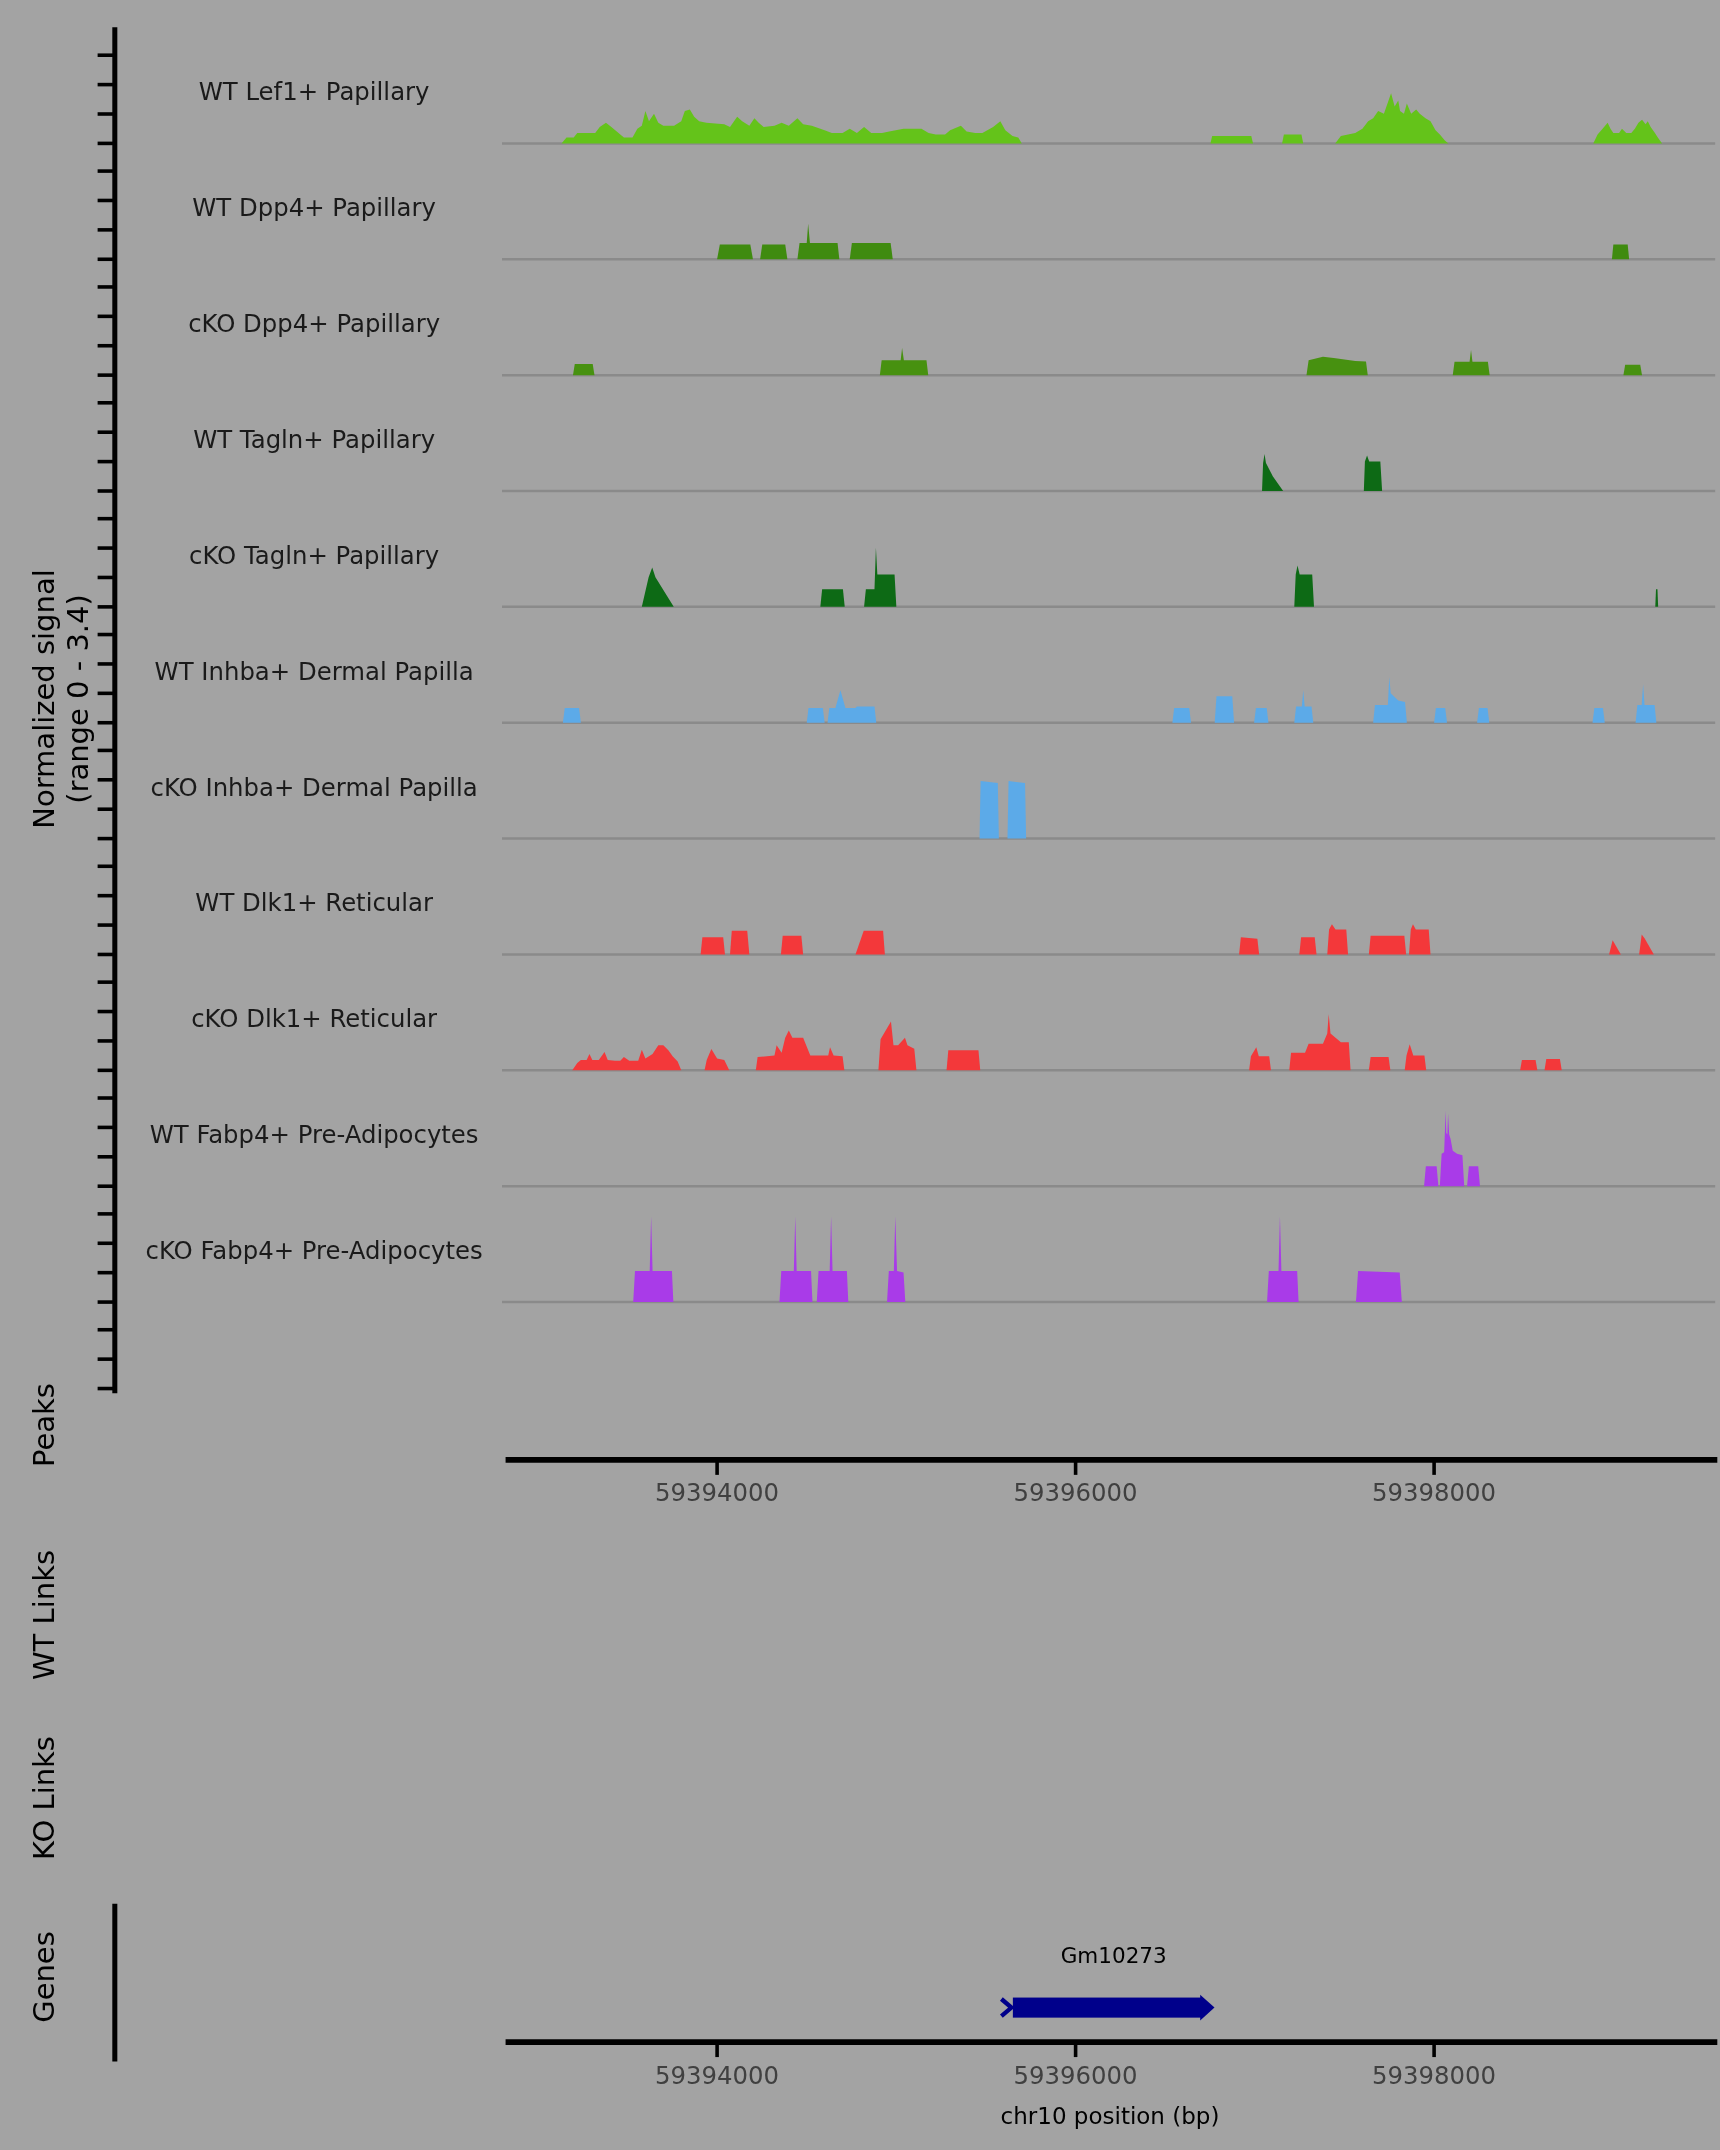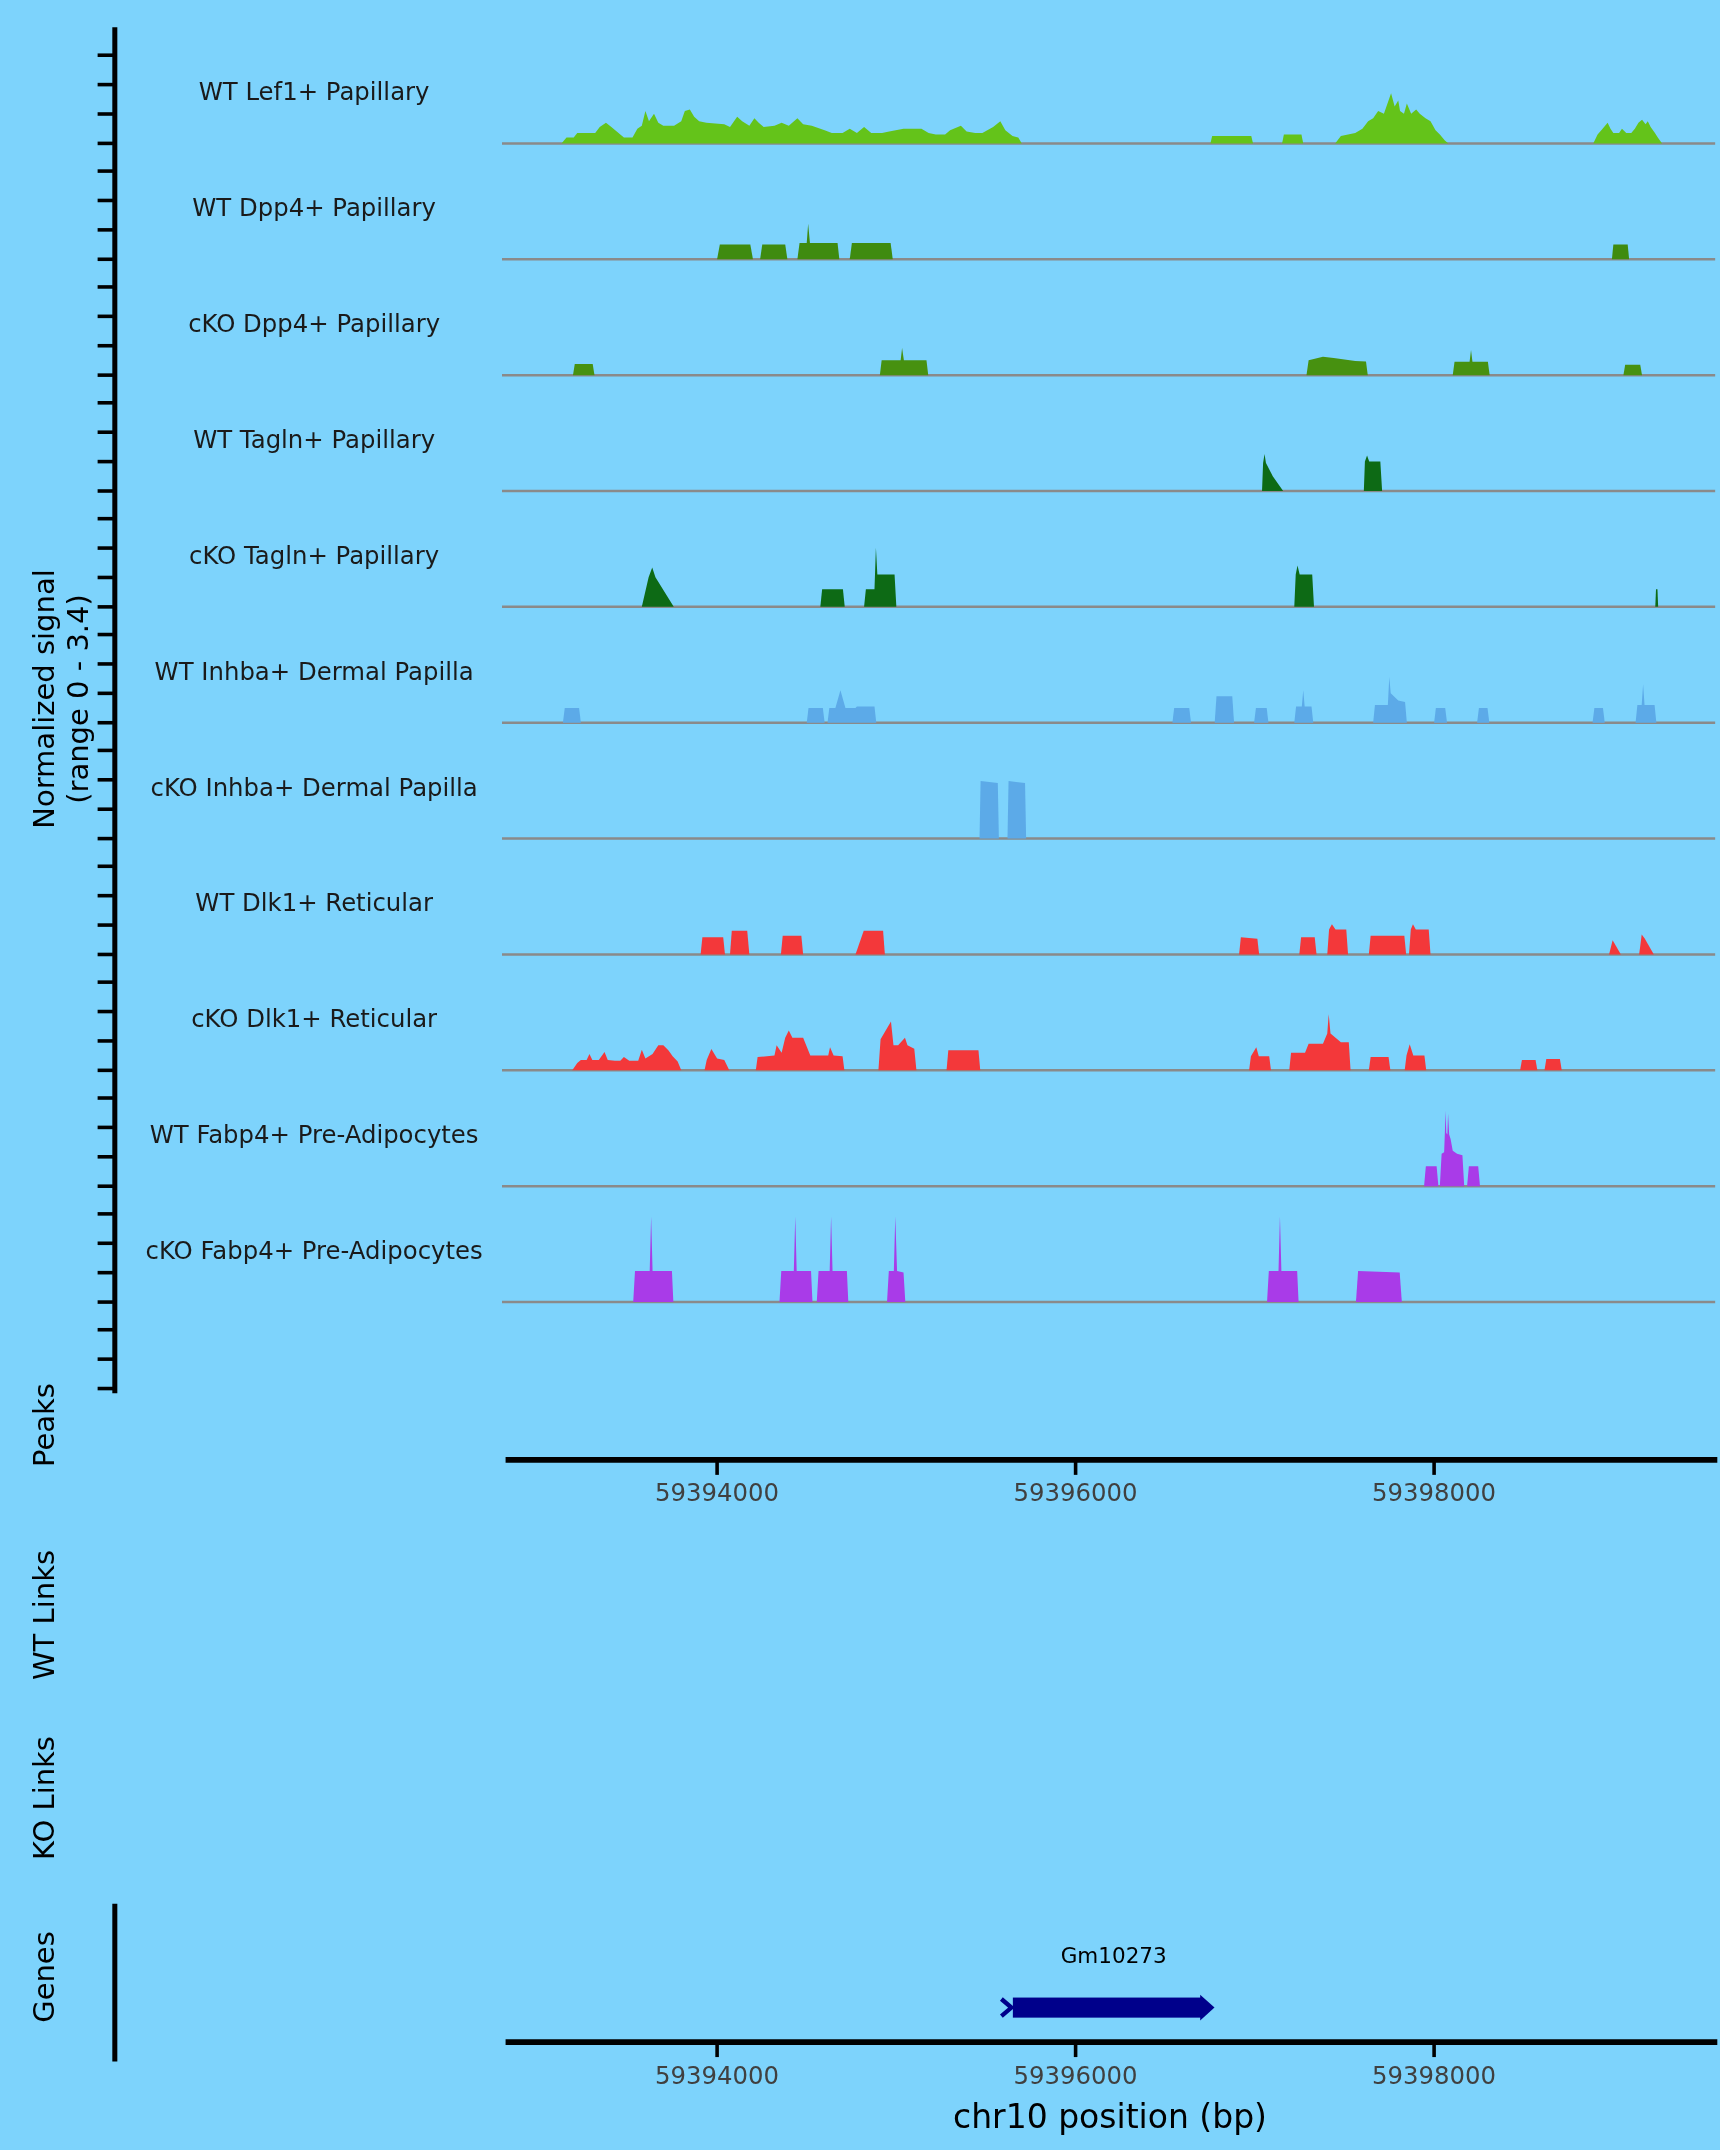--- a/index.html
+++ b/index.html
@@ -1,19 +1,19 @@
 <!DOCTYPE html>
 <html style="font-size:11.5px"><head>
 <meta charset="utf-8">
 <style>
   html,body{margin:0;padding:0;background:#ffffff;}
   #figure{
     position:relative;
     width:1721px;height:2151px;
-    background:#7dd3fc;
+    background:#a3a3a3;
     font-family:"DejaVu Sans", sans-serif;
     overflow:hidden;
   }
   #plot-svg{position:absolute;left:0;top:0;}
   svg text{font-family:"DejaVu Sans", sans-serif;}
   .rot-label{
     position:absolute;
     transform:translate(-50%,-50%) rotate(-90deg);
     transform-origin:center center;
     white-space:nowrap;
@@ -27,21 +27,21 @@
     text-align:center;
     white-space:nowrap;
     color:#000000;
     font-size:29px;
     line-height:1.18;
   }
   .xaxis-title{
     position:absolute;
     transform:translate(-50%,-50%);
     color:#000000;
-    font-size:33px;
+    font-size:23px;
     white-space:nowrap;
   }
 </style>
 </head>
 <body>
 
 <div id="figure">
 
   <svg id="plot-svg" width="1721" height="2151" viewBox="0 0 2400 3000">
       <g>

